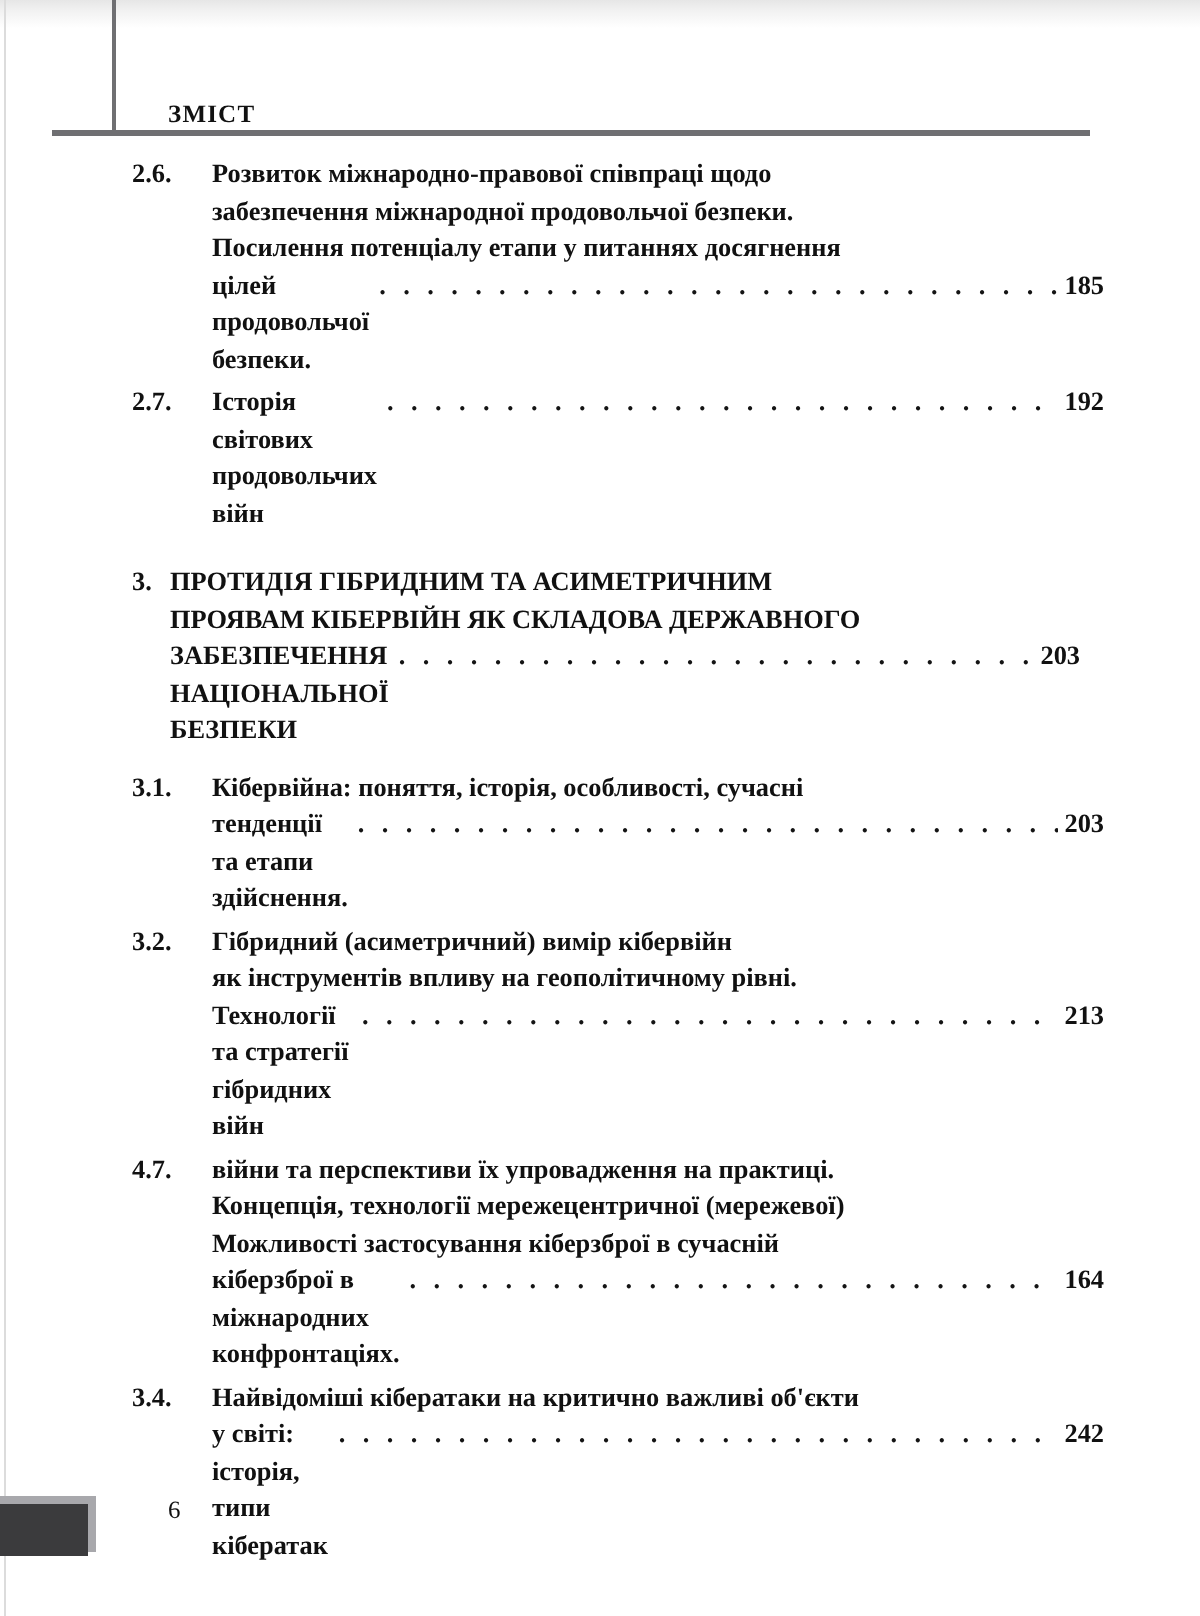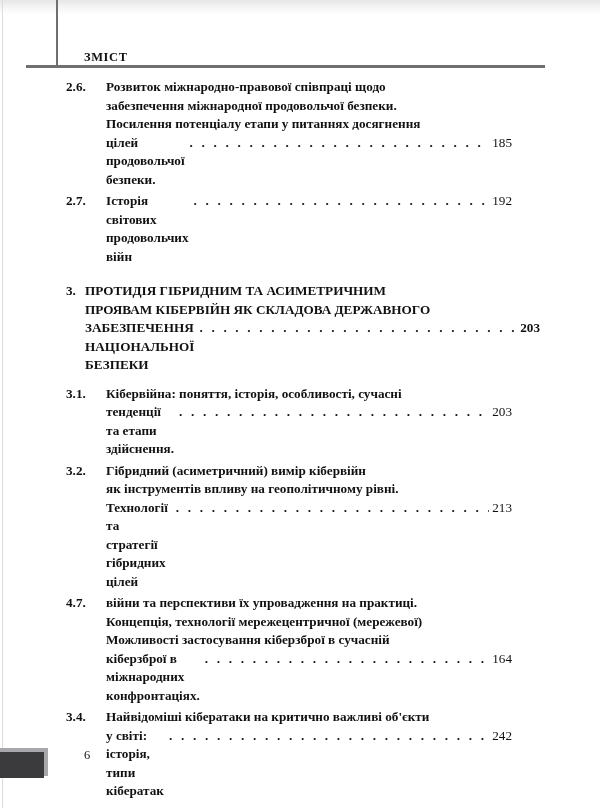--- a/index.html
+++ b/index.html
@@ -95,28 +95,28 @@
     color: #141414;
   }
   .entry .pg {
     flex: 0 0 auto;
     text-align: right;
   }
 
   
   .lvl1 {
     padding-left: 66px;
-    padding-right: 88px;
+    padding-right: 48px;
     font-size: 13.2px;
     font-weight: bold;
     line-height: 18.5px;
     margin-bottom: 3px;
   }
   .lvl1 .num { width: 40px; }
-  .lvl1 .pg  { font-weight: normal; }
+  .lvl1 .pg  { font-weight: bold; }
 
   
   .part {
     padding-left: 66px;
     padding-right: 60px;
     font-size: 13.2px;
     font-weight: bold;
     line-height: 18.5px;
     margin-top: 16px;
     margin-bottom: 10px;
@@ -218,21 +218,21 @@
     <div class="entry lvl1">
       <div class="num">3.2.</div>
       <div class="body">
         <div class="line">
           <span class="txt">Гібридний (асиметричний) вимір кібервійн</span>
         </div>
         <div class="line">
           <span class="txt">як інструментів впливу на геополітичному рівні.</span>
         </div>
         <div class="line">
-          <span class="txt">Технології та стратегії гібридних цілей</span>
+          <span class="txt">Технології та стратегії гібридних війн</span>
           <span class="leader">. . . . . . . . . . . . . . . . . . . . . . . . . . . . . . . . . . . . . . . . . . . . . . . . . . . . . . . . . . . . . . . . . . . . . . . . . . . . . . . . . . . . . . . . . . . . . .</span>
           <span class="pg">213</span>
         </div>
       </div>
     </div>
     <div class="entry lvl1">
       <div class="num">4.7.</div>
       <div class="body">
         <div class="line">
           <span class="txt">війни та перспективи їх упровадження на практиці.</span>

